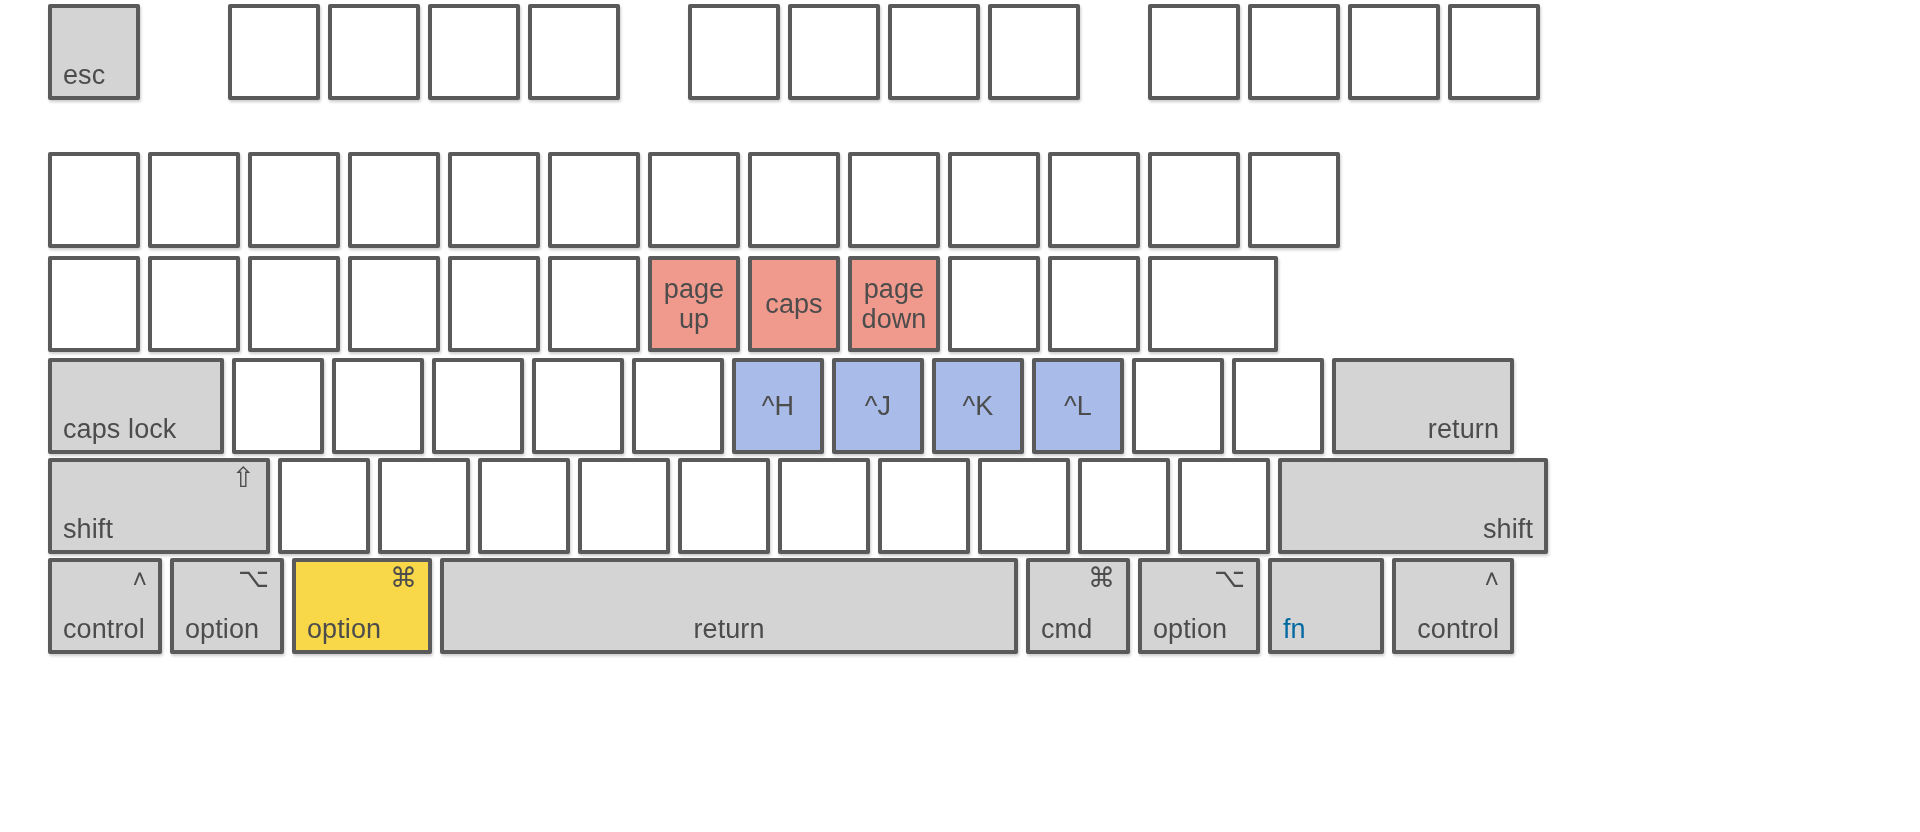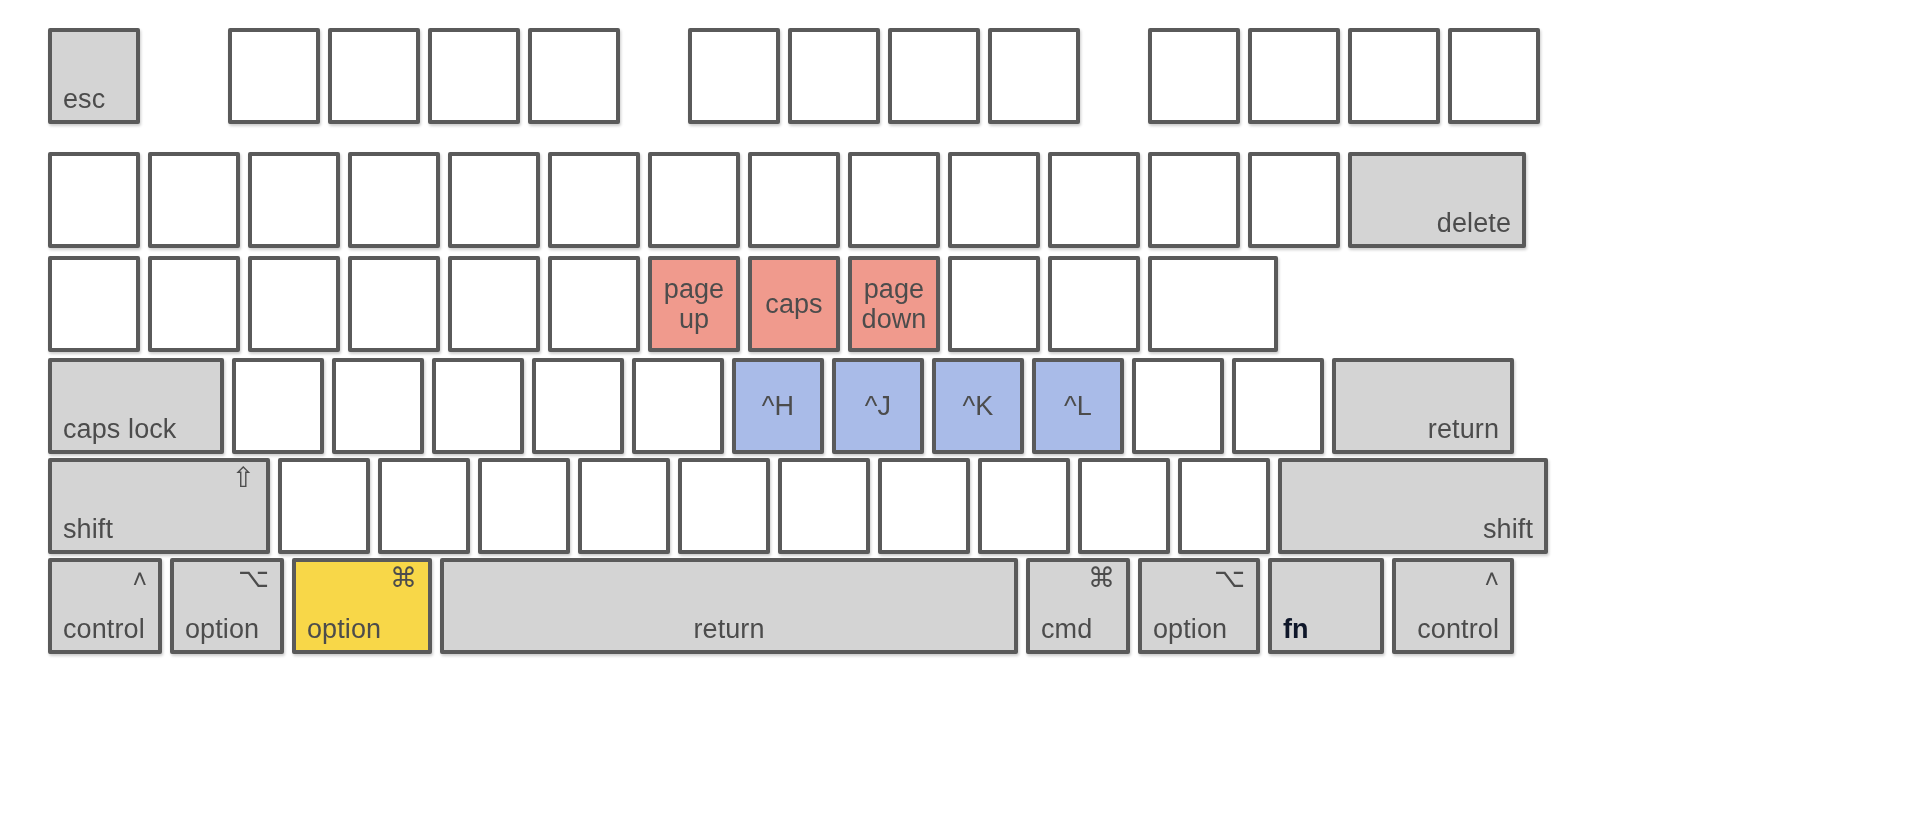--- a/index.html
+++ b/index.html
@@ -76,21 +76,21 @@
   }
   .glyph.cmdg { font-size: 27px; top: 2px; }
   .glyph.optg { font-size: 27px; top: 2px; }
   .glyph.ctlg { font-size: 25px; top: 4px; }
   .glyph.shftg { font-size: 28px; top: 1px; }
 </style>
 </head>
 <body style="background: rgb(255, 255, 255);">
 
 <div id="keyboard" style="background: rgb(255, 255, 255);">
-    <div class="krow" style="top: 28px; left: 48px; height: 96px;">
+    <div class="krow" style="top: 4px; left: 48px; height: 96px;">
       <div class="key mod" style="width: 92px; height: 96px; margin-right: 8px; border-color: rgb(90, 90, 90); background: rgb(212, 212, 212);">
         <span class="lbl bl" style="color: rgb(76, 76, 76);">esc</span>
       </div>
       <div class="gap" style="width: 80px; height: 96px;"></div>
       <div class="key" style="width: 92px; height: 96px; margin-right: 8px; border-color: rgb(90, 90, 90); background: rgb(255, 255, 255);"></div>
       <div class="key" style="width: 92px; height: 96px; margin-right: 8px; border-color: rgb(90, 90, 90); background: rgb(255, 255, 255);"></div>
       <div class="key" style="width: 92px; height: 96px; margin-right: 8px; border-color: rgb(90, 90, 90); background: rgb(255, 255, 255);"></div>
       <div class="key" style="width: 92px; height: 96px; margin-right: 8px; border-color: rgb(90, 90, 90); background: rgb(255, 255, 255);"></div>
       <div class="gap" style="width: 60px; height: 96px;"></div>
       <div class="key" style="width: 92px; height: 96px; margin-right: 8px; border-color: rgb(90, 90, 90); background: rgb(255, 255, 255);"></div>
@@ -110,23 +110,20 @@
       <div class="key" style="width: 92px; height: 96px; margin-right: 8px; border-color: rgb(90, 90, 90); background: rgb(255, 255, 255);"></div>
       <div class="key" style="width: 92px; height: 96px; margin-right: 8px; border-color: rgb(90, 90, 90); background: rgb(255, 255, 255);"></div>
       <div class="key" style="width: 92px; height: 96px; margin-right: 8px; border-color: rgb(90, 90, 90); background: rgb(255, 255, 255);"></div>
       <div class="key" style="width: 92px; height: 96px; margin-right: 8px; border-color: rgb(90, 90, 90); background: rgb(255, 255, 255);"></div>
       <div class="key" style="width: 92px; height: 96px; margin-right: 8px; border-color: rgb(90, 90, 90); background: rgb(255, 255, 255);"></div>
       <div class="key" style="width: 92px; height: 96px; margin-right: 8px; border-color: rgb(90, 90, 90); background: rgb(255, 255, 255);"></div>
       <div class="key" style="width: 92px; height: 96px; margin-right: 8px; border-color: rgb(90, 90, 90); background: rgb(255, 255, 255);"></div>
       <div class="key" style="width: 92px; height: 96px; margin-right: 8px; border-color: rgb(90, 90, 90); background: rgb(255, 255, 255);"></div>
       <div class="key" style="width: 92px; height: 96px; margin-right: 8px; border-color: rgb(90, 90, 90); background: rgb(255, 255, 255);"></div>
       <div class="key" style="width: 92px; height: 96px; margin-right: 8px; border-color: rgb(90, 90, 90); background: rgb(255, 255, 255);"></div>
-      <div class="key mod" style="width: 178px; height: 96px; margin-right: 8px; border-color: rgb(90, 90, 90); background: rgb(212, 212, 212);">
-        <span class="lbl br" style="color: rgb(76, 76, 76);">delete</span>
-      </div>
     </div>
     <div class="krow" style="top: 256px; left: 48px; height: 96px;">
       <div class="key" style="width: 92px; height: 96px; margin-right: 8px; border-color: rgb(90, 90, 90); background: rgb(255, 255, 255);"></div>
       <div class="key" style="width: 92px; height: 96px; margin-right: 8px; border-color: rgb(90, 90, 90); background: rgb(255, 255, 255);"></div>
       <div class="key" style="width: 92px; height: 96px; margin-right: 8px; border-color: rgb(90, 90, 90); background: rgb(255, 255, 255);"></div>
       <div class="key" style="width: 92px; height: 96px; margin-right: 8px; border-color: rgb(90, 90, 90); background: rgb(255, 255, 255);"></div>
       <div class="key" style="width: 92px; height: 96px; margin-right: 8px; border-color: rgb(90, 90, 90); background: rgb(255, 255, 255);"></div>
       <div class="key" style="width: 92px; height: 96px; margin-right: 8px; border-color: rgb(90, 90, 90); background: rgb(255, 255, 255);"></div>
       <div class="key coral" style="width: 92px; height: 96px; margin-right: 8px; border-color: rgb(90, 90, 90); background: rgb(240, 154, 141);">
         <span class="lbl cc" style="color: rgb(76, 76, 76);"><span>page
@@ -207,20 +204,20 @@
       </div>
       <div class="key mod" style="width: 104px; height: 96px; margin-right: 8px; border-color: rgb(90, 90, 90); background: rgb(212, 212, 212);">
         <span class="glyph cmdg" style="color: rgb(76, 76, 76);">⌘</span>
         <span class="lbl bl" style="color: rgb(76, 76, 76);">cmd</span>
       </div>
       <div class="key mod" style="width: 122px; height: 96px; margin-right: 8px; border-color: rgb(90, 90, 90); background: rgb(212, 212, 212);">
         <span class="glyph optg" style="color: rgb(76, 76, 76);">⌥</span>
         <span class="lbl bl" style="color: rgb(76, 76, 76);">option</span>
       </div>
       <div class="key mod" style="width: 116px; height: 96px; margin-right: 8px; border-color: rgb(90, 90, 90); background: rgb(212, 212, 212);">
-        <span class="lbl bl" style="color: #0f172a; font-weight: bold;">fn</span>
+        <span class="lbl bl" style="color: #0369a1;">fn</span>
       </div>
       <div class="key mod" style="width: 122px; height: 96px; margin-right: 8px; border-color: rgb(90, 90, 90); background: rgb(212, 212, 212);">
         <span class="glyph ctlg" style="color: rgb(76, 76, 76);">˄</span>
         <span class="lbl br" style="color: rgb(76, 76, 76);">control</span>
       </div>
     </div>
   </div>
 
 </body></html>

